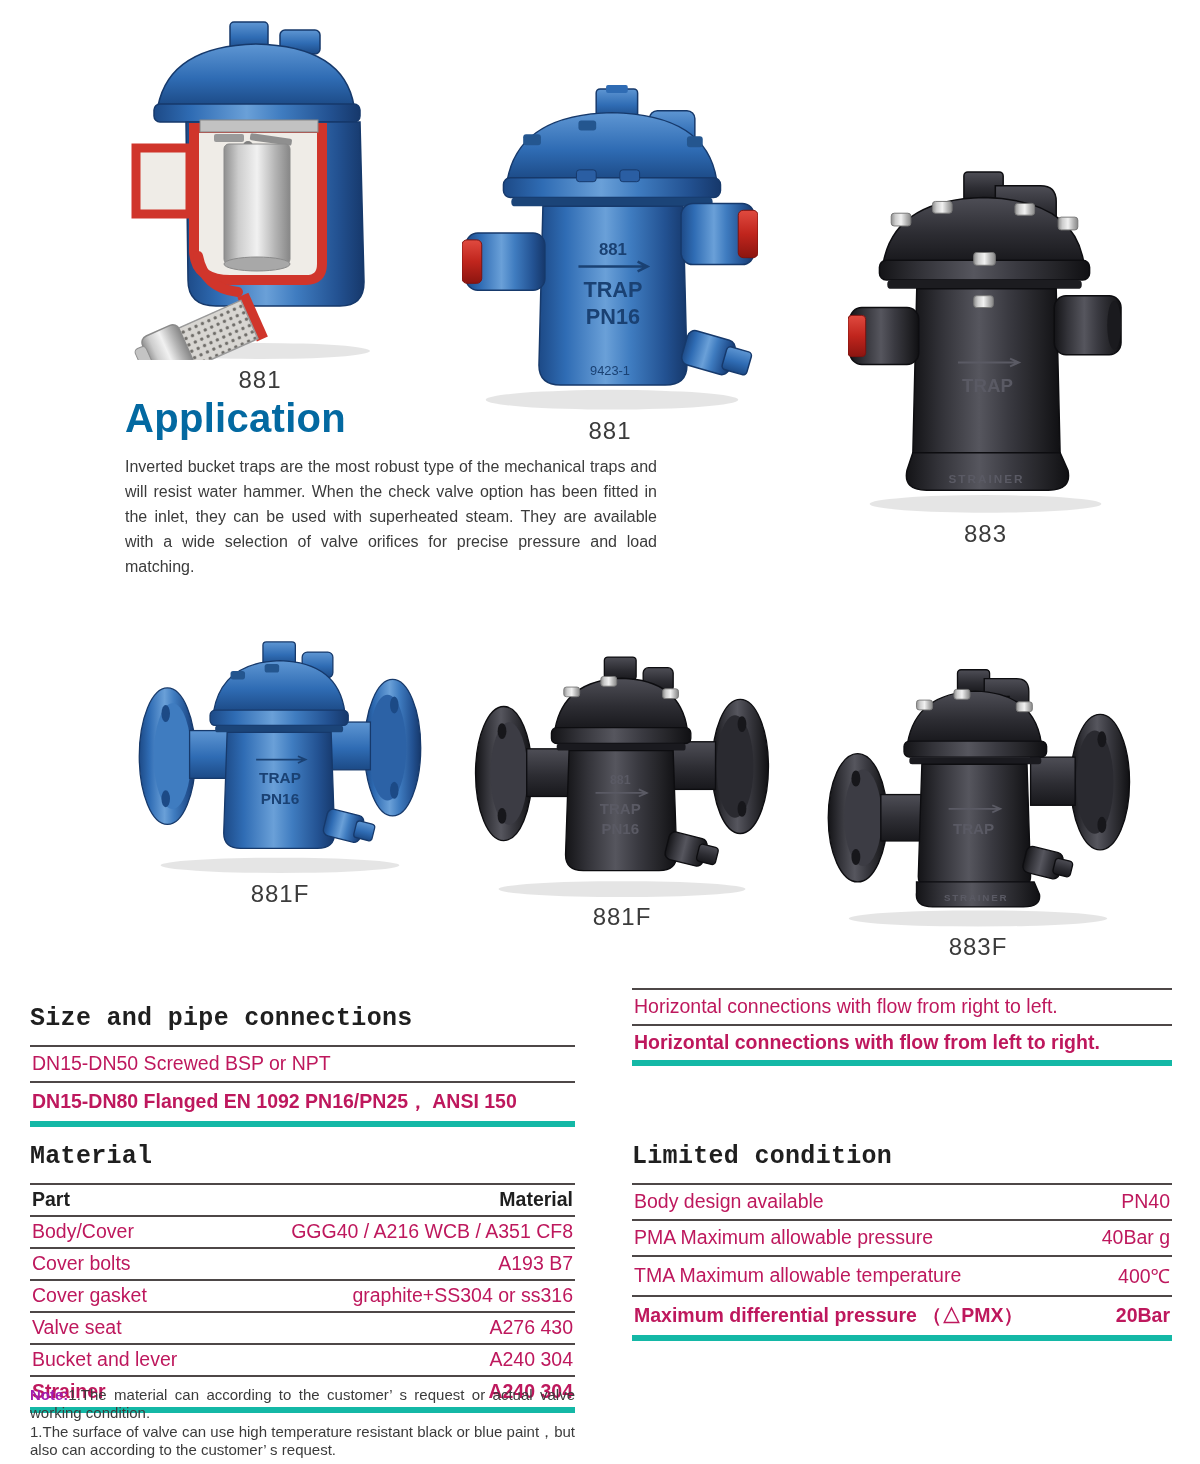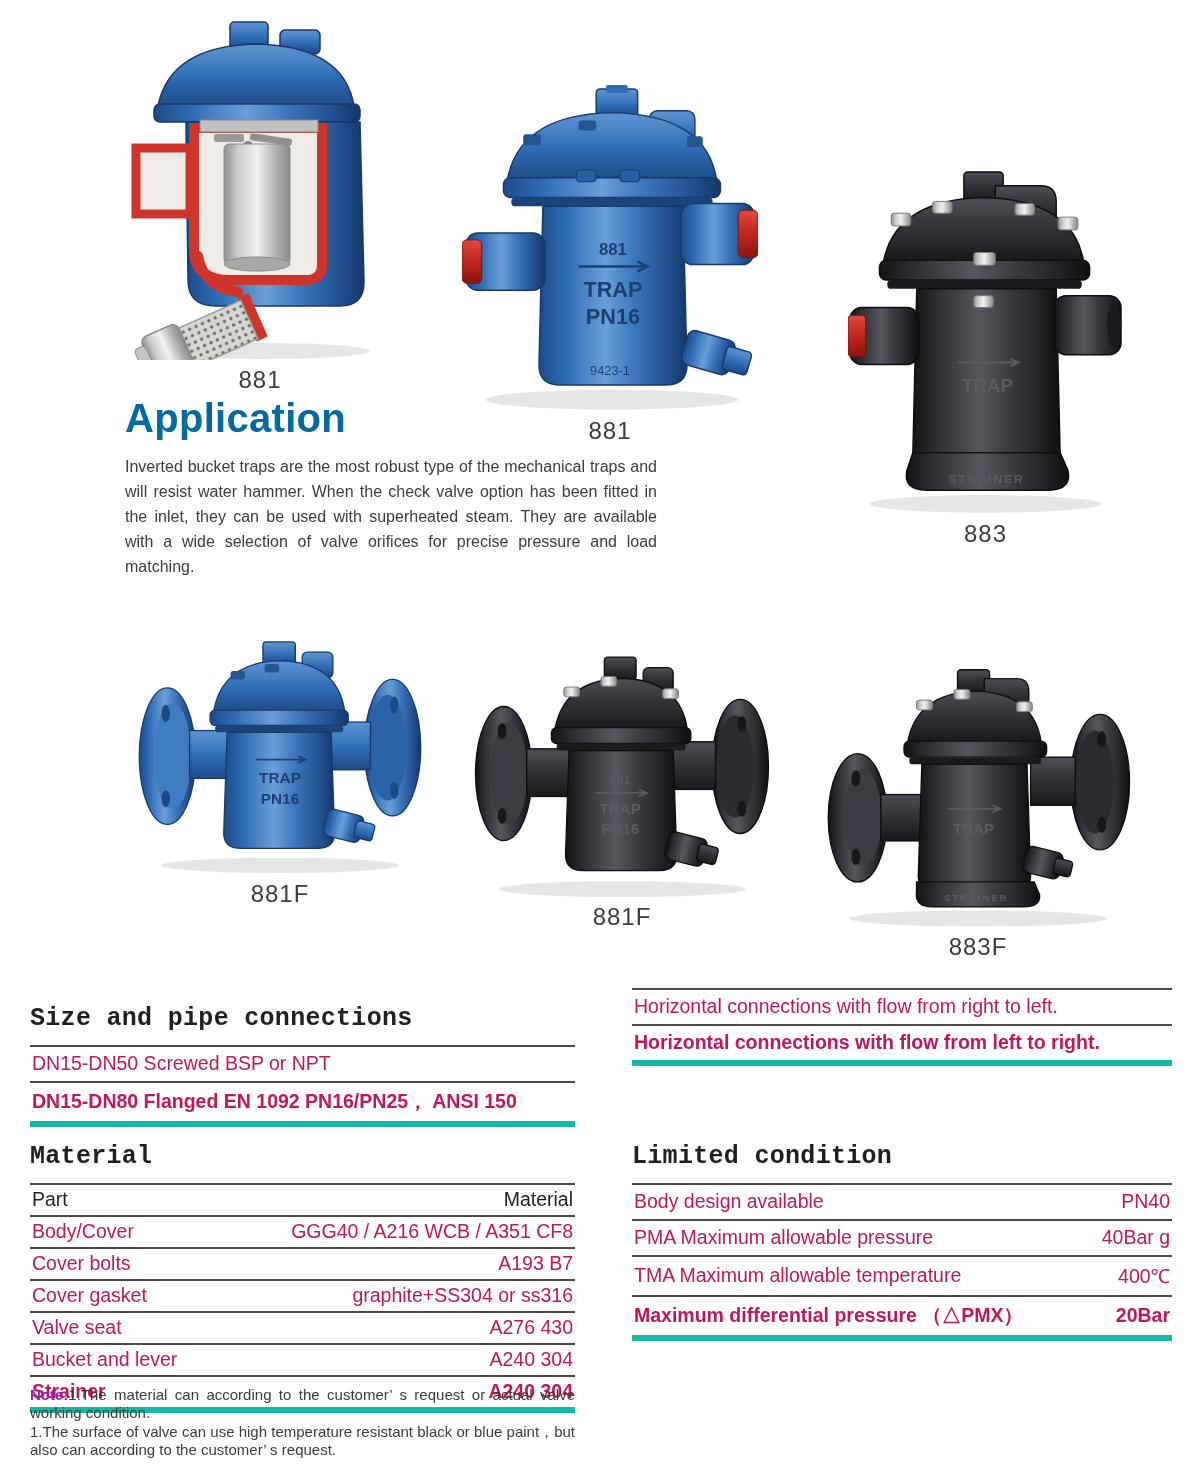--- a/index.html
+++ b/index.html
@@ -10,21 +10,21 @@
   .plabel{text-align:center;font-size:24px;color:#3b3b3b;margin-top:6px;letter-spacing:1px;}
   .app{position:absolute;left:125px;top:396px;width:532px;}
   .app h1{font-size:40px;font-weight:bold;color:#0369a1;margin:0 0 14px 0;letter-spacing:0.3px;}
   .app p{font-size:16px;line-height:1.56;color:#3b3b3b;text-align:justify;margin:0;}
   .sec{position:absolute;}
   .sec h2{font-size:25px;font-weight:bold;color:#1f1f1f;margin:16px 0 12px 0;letter-spacing:0.3px;font-family:Liberation Mono, monospace;}
   table.rt{width:100%;border-collapse:collapse;}
   table.rt td{border-top:2px solid #4d4747;font-size:19.5px;color:#be185d;padding:5px 2px 6px 2px;}
   table.rt tr:last-child td{border-bottom:6px solid #14b8a6;font-weight:bold;}
   table.rt td.r{text-align:right;}
-  table.rt tr.hdr td{font-weight:normal;color:#1f1f1f;}
+  table.rt tr.hdr td{font-weight:bold;color:#1f1f1f;}
   table.rt.tight td{padding:3px 2px 4px 2px;}
   .notes{position:absolute;left:30px;top:1386px;width:545px;font-size:15px;
          line-height:1.22;color:#3b3b3b;text-align:justify;}
   .notes p{margin:0;}
   .notes b{color:#a21caf;}
   svg text{font-family:"Liberation Sans",sans-serif;}
 </style>
 </head>
 <body>
 

